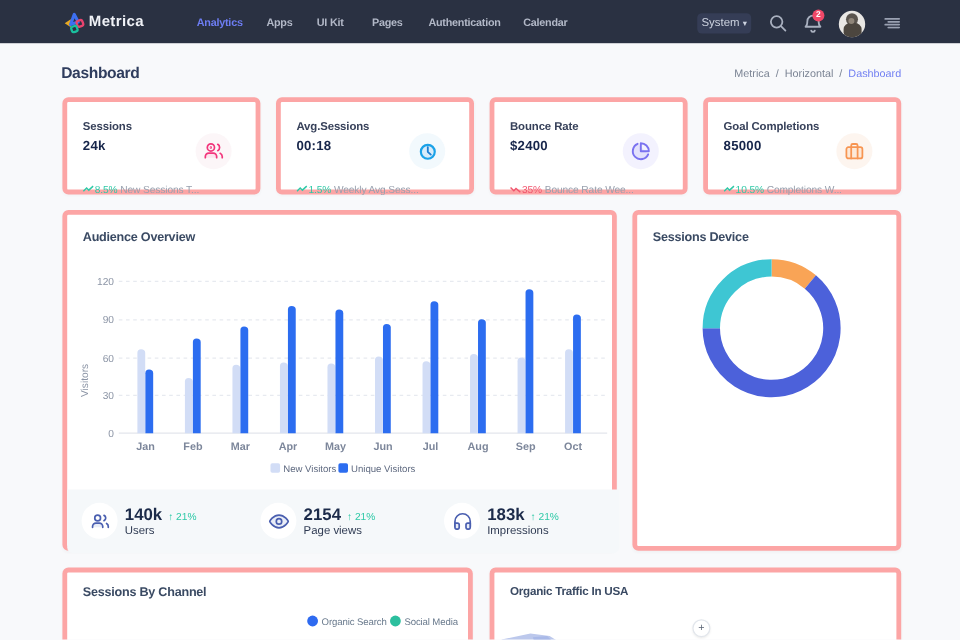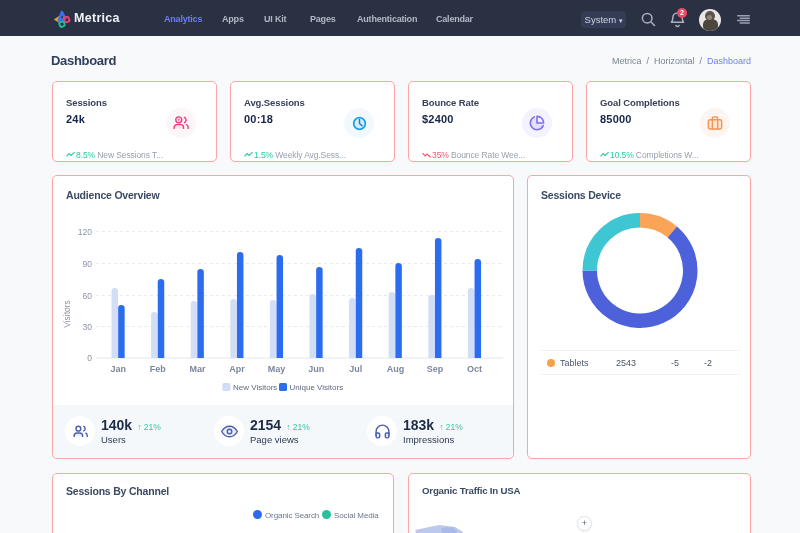--- a/index.html
+++ b/index.html
@@ -10,21 +10,21 @@
 #nav{left:0;top:0;width:800px;height:36px;background:#2a3142;}
 .navlink{top:14px;font-size:9px;font-weight:700;color:#b2b8c7;letter-spacing:-.2px;}
 .navlink.active{color:#6d7df3;}
 #logo-text{left:74px;top:11px;font-size:12.5px;font-weight:700;color:#f0f2f7;letter-spacing:.3px;}
 #syspill{left:581px;top:11px;width:45px;height:17px;background:#353d56;border-radius:4px;color:#cdd3e0;font-size:9.5px;line-height:17px;text-align:center;}
 
 #title{left:51px;top:53px;font-size:13px;font-weight:700;color:#2f3d5e;letter-spacing:-.3px;}
 #crumb{right:49px;top:56px;font-size:9px;color:#7b8494;}
 #crumb .act{color:#7280f2;}
 
-.card{position:absolute;background:#fff;border:1px solid #fca5a5;border-radius:5px;box-shadow:0 1px 2px rgba(56,65,74,.03);}
+.card{position:absolute;background:#fff;border:4px solid #fca5a5;border-radius:5px;box-shadow:0 1px 2px rgba(56,65,74,.03);}
 .statcard{top:81px;width:165px;height:81px;}
 .statlabel{left:13px;top:15px;font-size:9.5px;font-weight:700;color:#37415a;position:absolute;letter-spacing:-.1px;}
 .statnum{left:13px;top:31px;font-size:11px;font-weight:700;color:#16254a;position:absolute;letter-spacing:.2px;}
 .statfoot{left:13px;top:55px;font-size:8.5px;color:#98a0ae;position:absolute;white-space:nowrap;letter-spacing:-.1px;margin-top:13px;}
 .green{color:#2fc9a7;}
 .red{color:#f0556d;}
 .iconcirc{position:absolute;width:30px;height:30px;border-radius:50%;top:26px;right:20px;display:flex;align-items:center;justify-content:center;}
 
 #aud{left:52px;top:175px;width:462px;height:284px;}
 #aud h3{position:absolute;left:13px;top:13px;font-size:10.5px;font-weight:700;color:#3a4a63;letter-spacing:-.2px;}
@@ -252,26 +252,20 @@
   <h3>Sessions Device</h3>
   <svg class="abs" style="left:0;top:0" width="224" height="174" viewBox="0 0 224 174">
     <g fill="none" stroke-width="14.5">
       <path d="M112 44.25 A50.25 50.25 0 0 1 144.3 56.0" stroke="#f9a456"></path>
       <path d="M144.3 56.0 A50.25 50.25 0 1 1 61.75 94.5" stroke="#4c61da"></path>
       <path d="M61.75 94.5 A50.25 50.25 0 0 1 112 44.25" stroke="#3ec6d3"></path>
     </g>
   </svg>
   <table id="devtbl">
     <tbody>
-    <tr>
-          <td class="c1"><span class="dot" style="background:#f5a14a"></span>Tablets</td>
-          <td class="c2">2543</td>
-          <td class="c3">-5</td>
-          <td class="c4">-2</td>
-        </tr>
   </tbody>
     </table>
 </div>
 
 <div class="card" id="chan">
   <h3>Sessions By Channel</h3>
   <div class="chanleg" style="left:200px;"><span class="legdot" style="background:#2e6af0"></span>Organic Search</div>
     <div class="chanleg" style="left:269px;"><span class="legdot" style="background:#2cbf9e"></span>Social Media</div>
 </div>
 <div class="card" id="usa">

